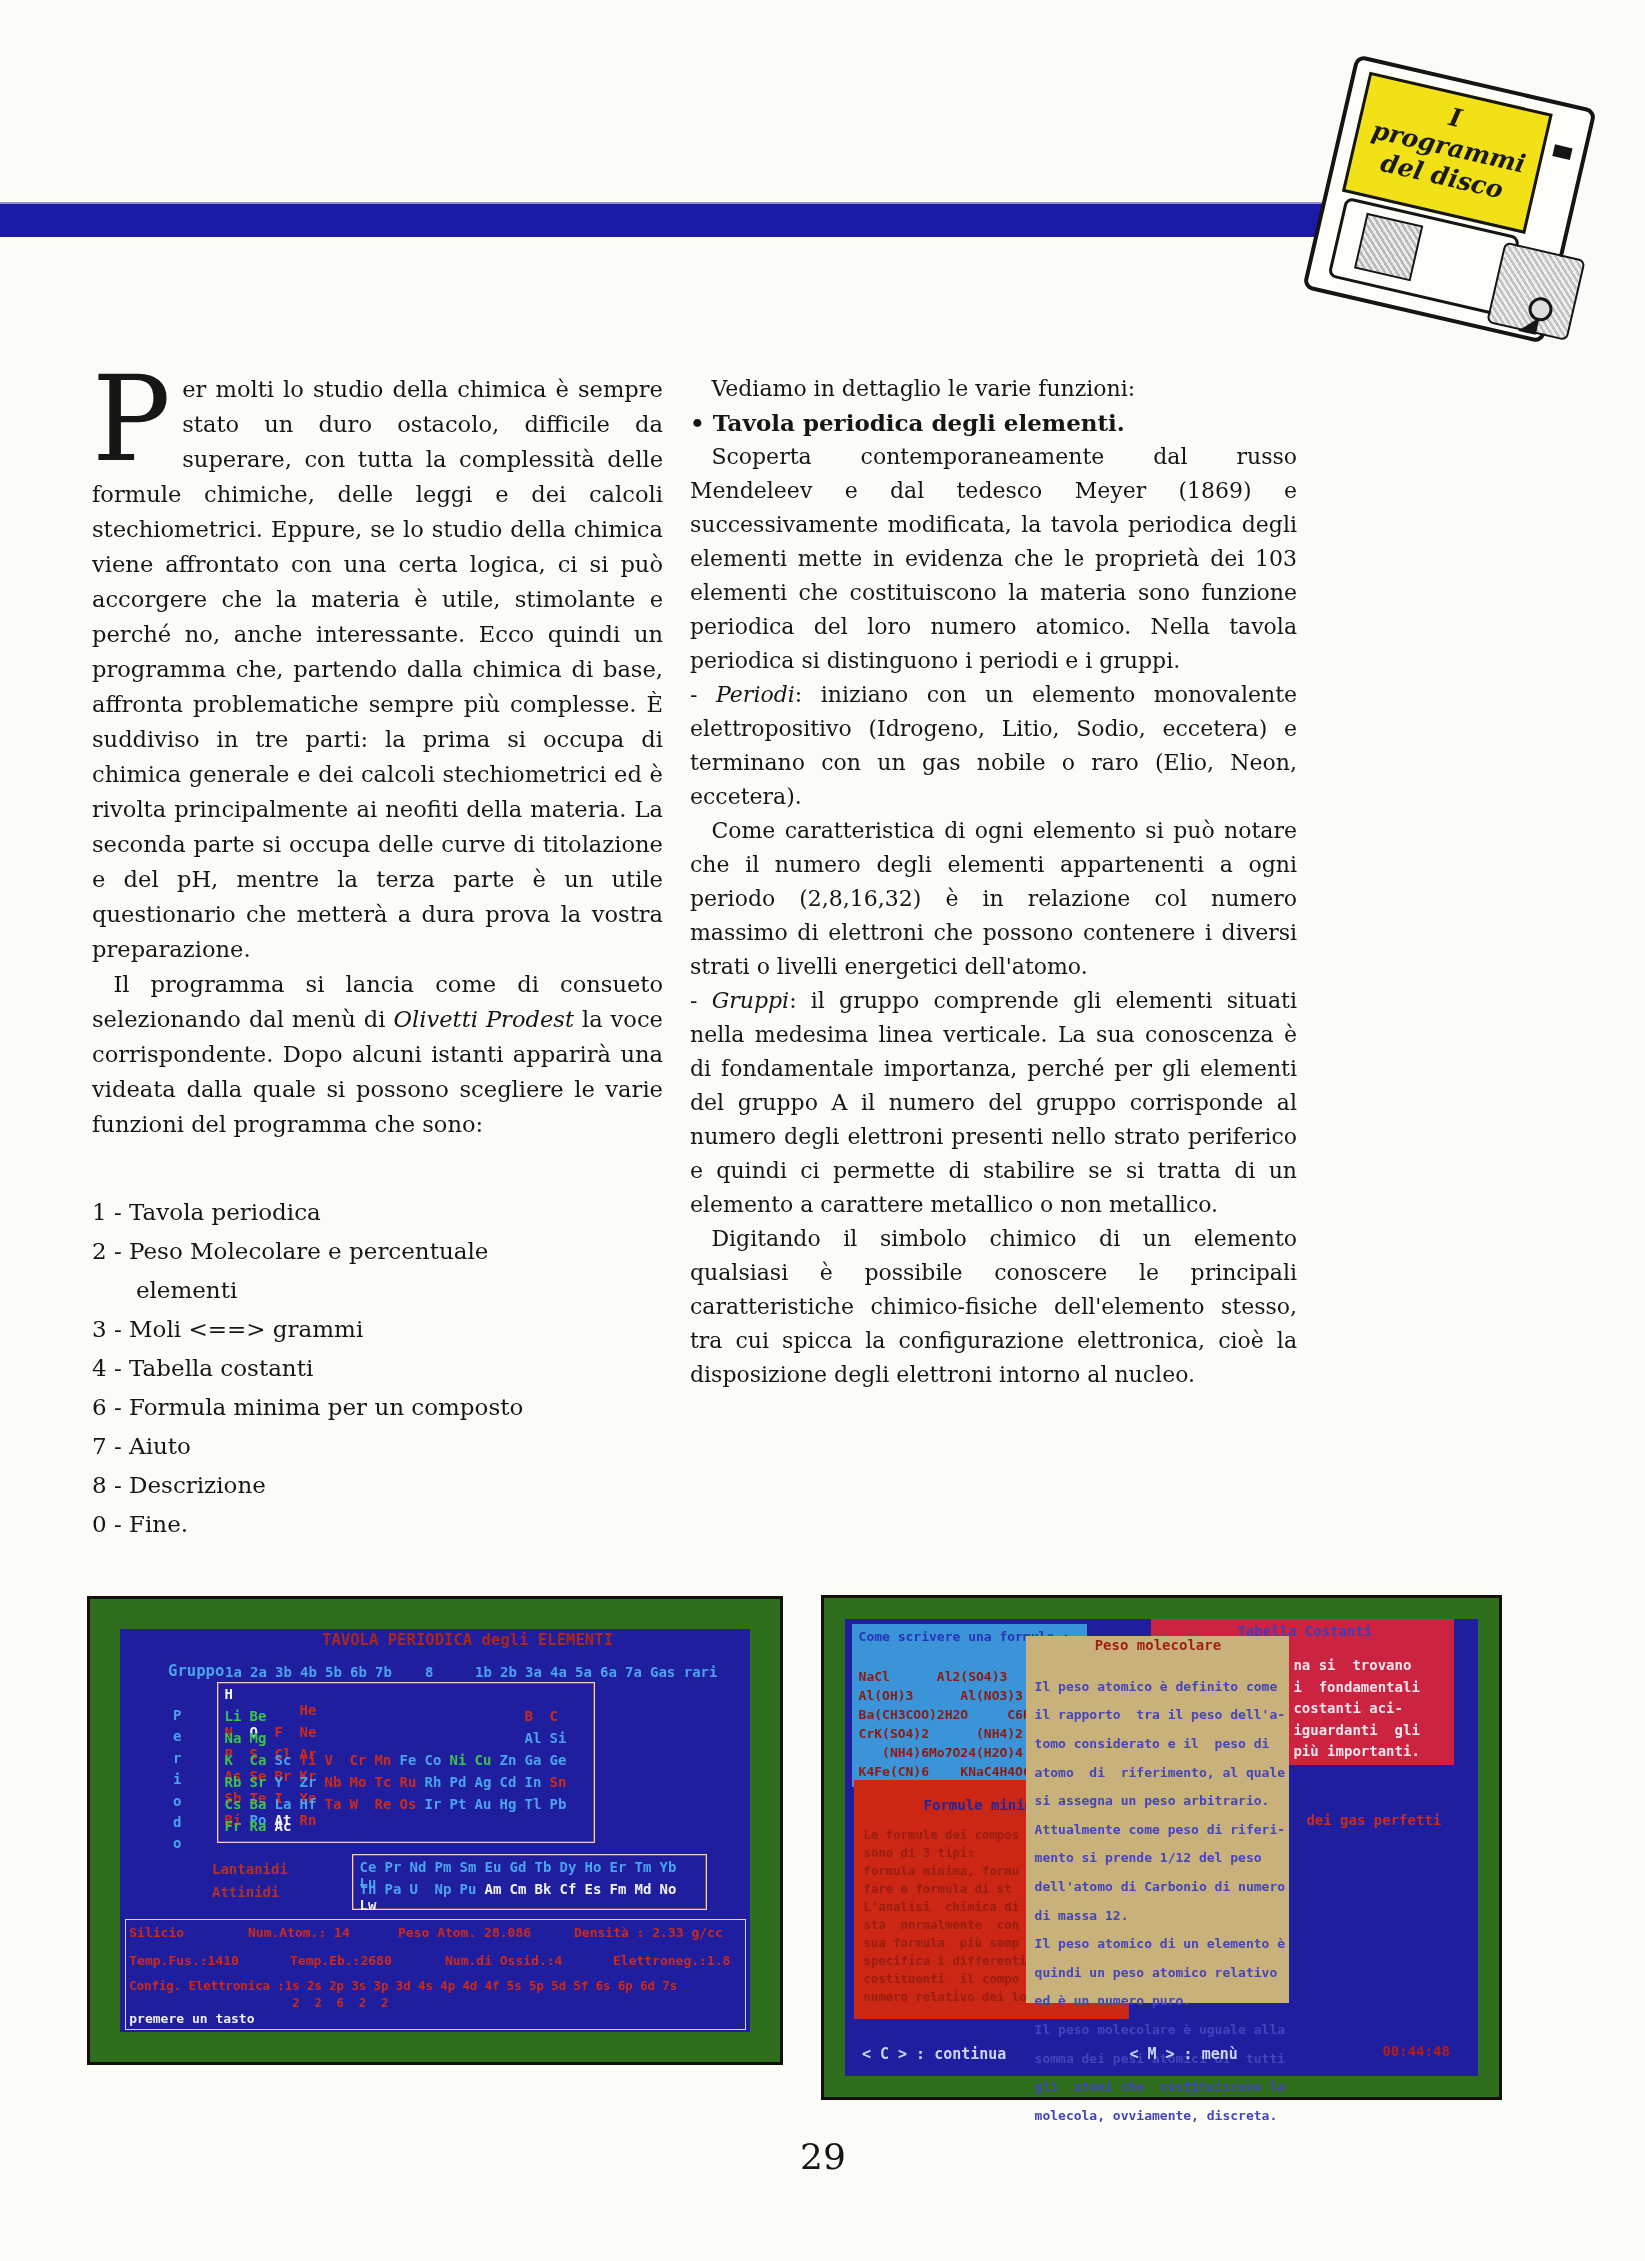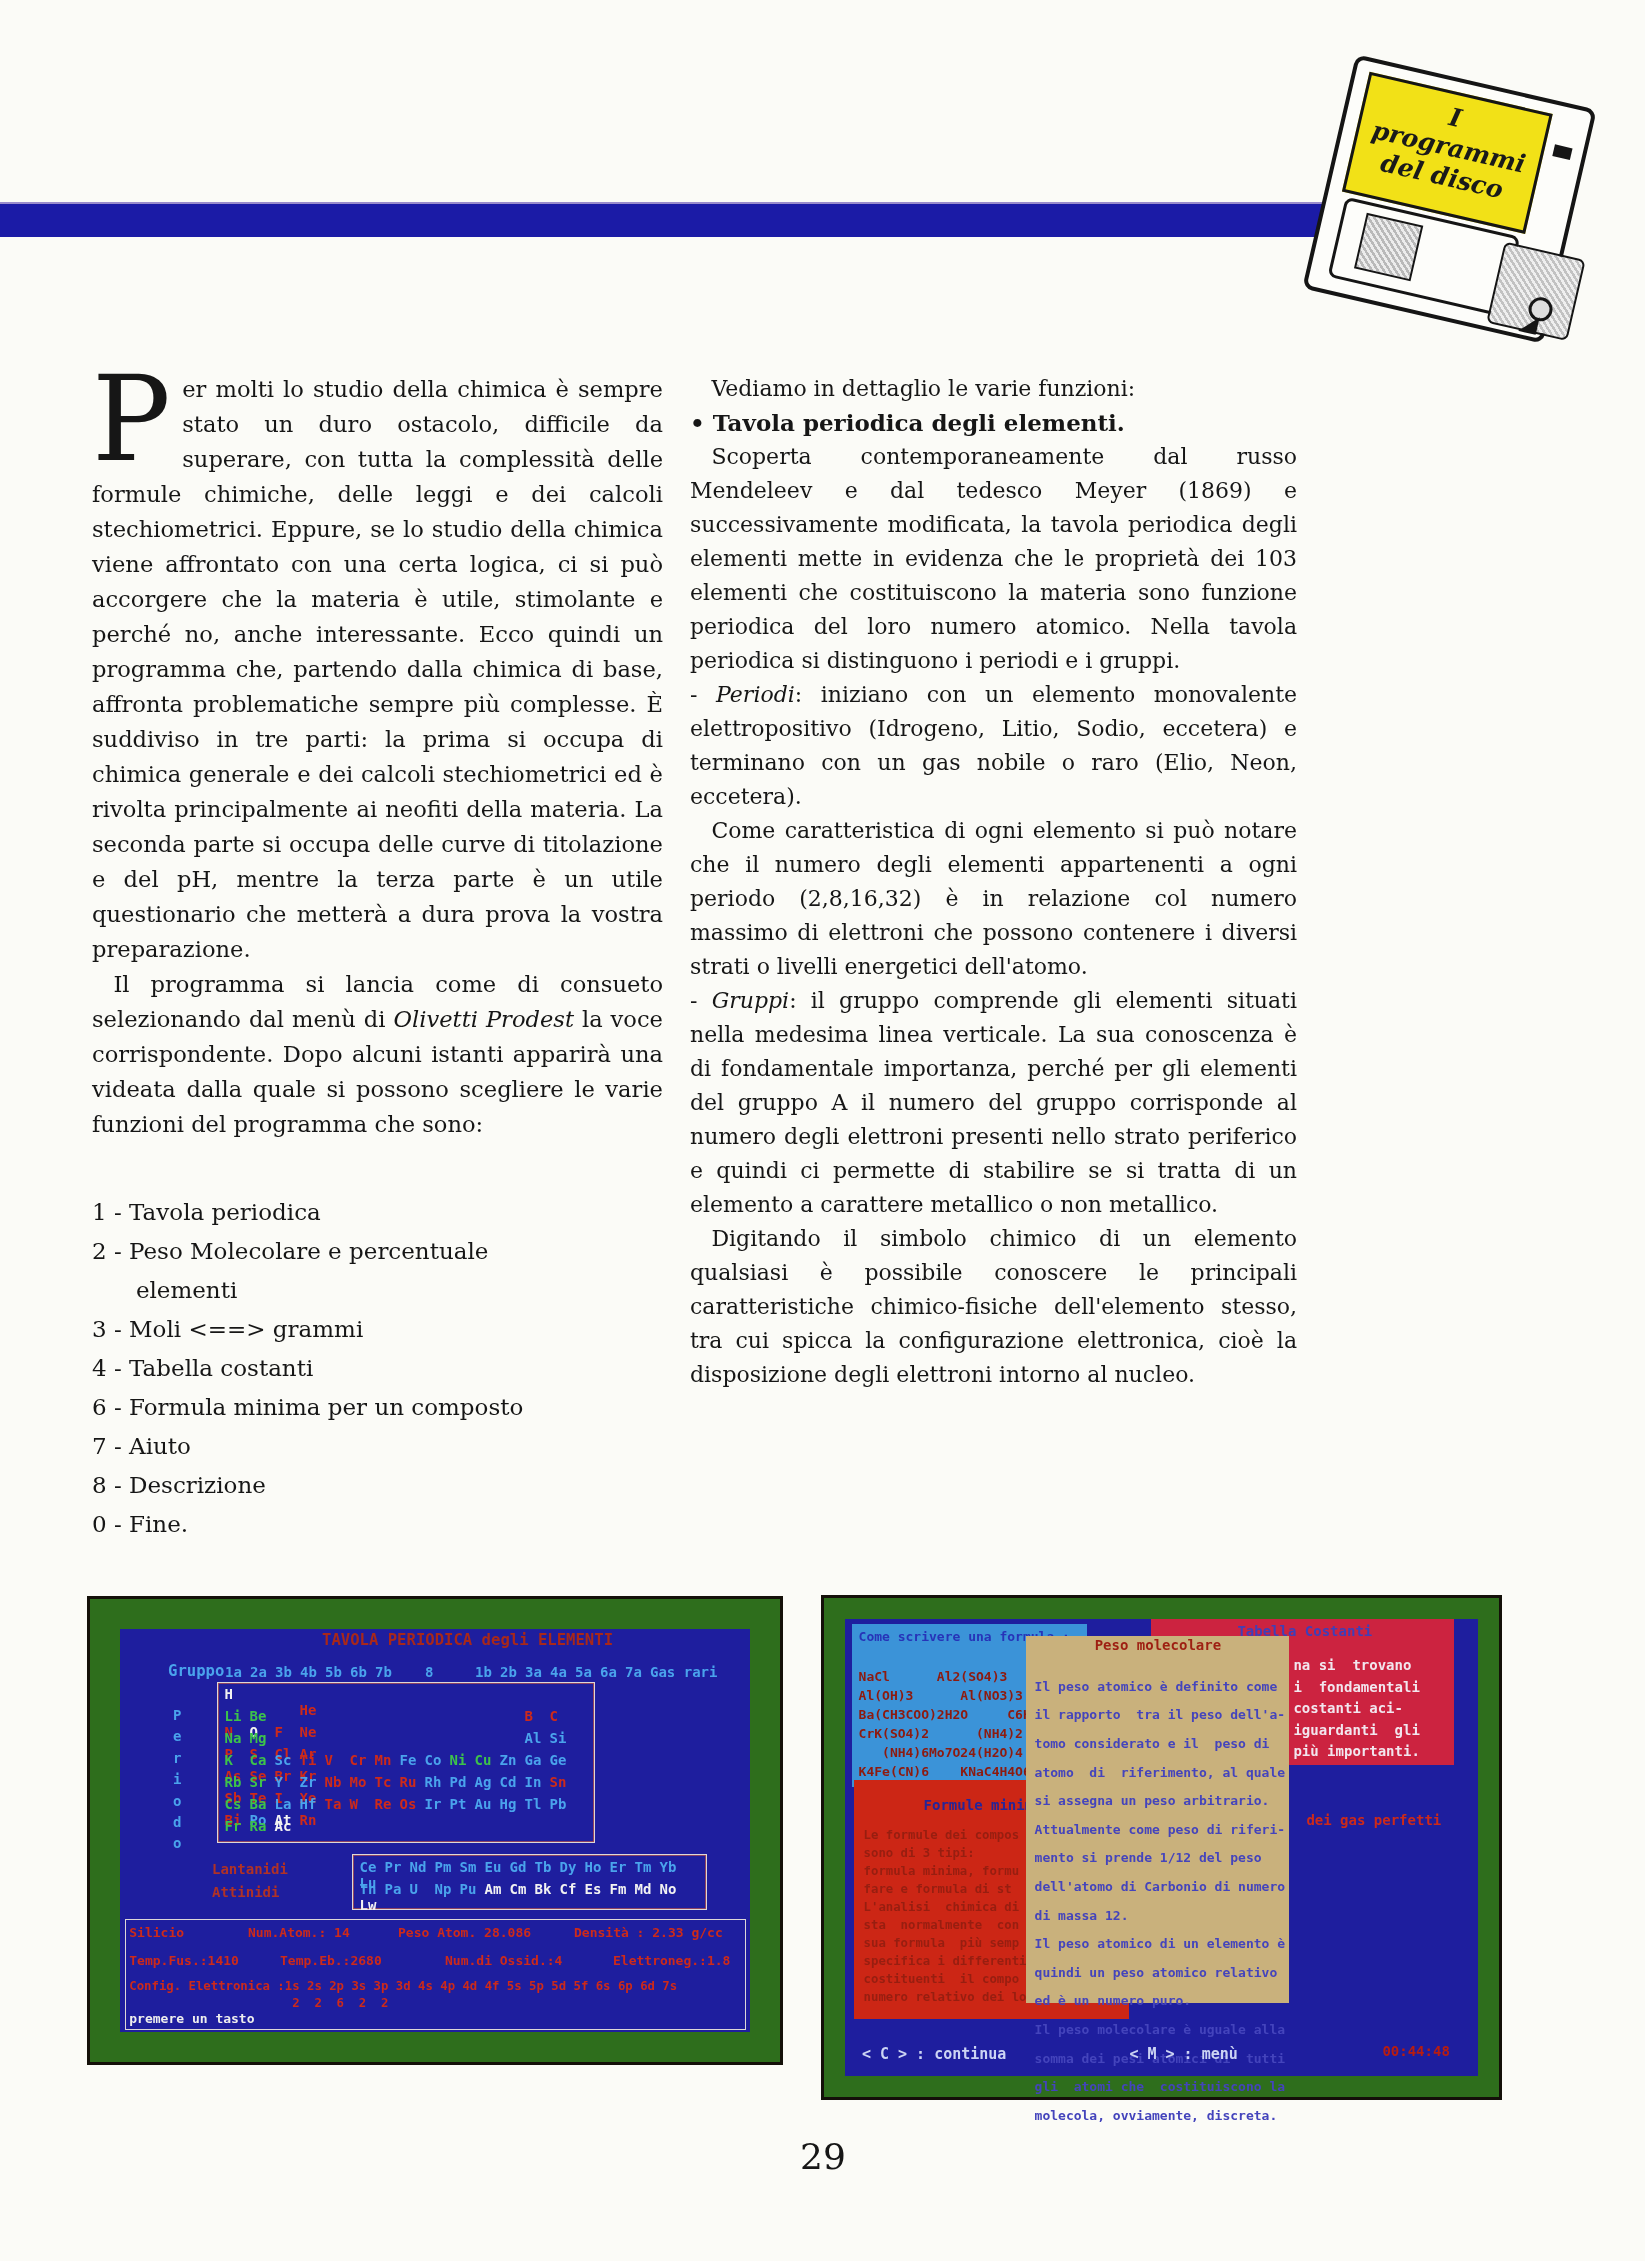--- a/index.html
+++ b/index.html
@@ -146,21 +146,21 @@
       <div class="ptbox" style="left:232px;top:225px;width:355px;height:56px;padding:4.1px 0 0 6.6px;box-sizing:border-box;">
         <div class="lantrow"><span class="cell c-c">Ce</span><span class="cell c-c">Pr</span><span class="cell c-c">Nd</span><span class="cell c-c">Pm</span><span class="cell c-c">Sm</span><span class="cell c-c">Eu</span><span class="cell c-c">Gd</span><span class="cell c-c">Tb</span><span class="cell c-c">Dy</span><span class="cell c-c">Ho</span><span class="cell c-c">Er</span><span class="cell c-c">Tm</span><span class="cell c-c">Yb</span><span class="cell c-c">Lu</span></div>
         <div class="lantrow"><span class="cell c-c">Th</span><span class="cell c-c">Pa</span><span class="cell c-c">U</span><span class="cell c-c">Np</span><span class="cell c-c">Pu</span><span class="cell c-w">Am</span><span class="cell c-w">Cm</span><span class="cell c-w">Bk</span><span class="cell c-w">Cf</span><span class="cell c-w">Es</span><span class="cell c-w">Fm</span><span class="cell c-w">Md</span><span class="cell c-w">No</span><span class="cell c-w">Lw</span></div>
       </div>
       <div class="infopanel" style="left:5px;top:290px;width:619px;height:109px;">
         <div class="abs" style="left:3.3px;top:5px;">Silicio</div>
         <div class="abs" style="left:122px;top:5px;">Num.Atom.: 14</div>
         <div class="abs" style="left:272px;top:5px;">Peso Atom. 28.086</div>
         <div class="abs" style="left:448px;top:5px;">Densità : 2.33  g/cc</div>
         <div class="abs" style="left:3.3px;top:33px;">Temp.Fus.:1410</div>
-        <div class="abs" style="left:154px;top:33px;text-align:right;">Temp.Eb.:2680</div>
+        <div class="abs" style="left:164px;top:33px;text-align:right;">Temp.Eb.:2680</div>
         <div class="abs" style="left:319px;top:33px;">Num.di Ossid.:4</div>
         <div class="abs" style="left:487px;top:33px;">Elettroneg.:1.8</div>
         <div class="abs" style="left:3.3px;top:59px;font-size:12.3px;">Config. Elettronica :1s 2s 2p 3s 3p 3d 4s 4p 4d 4f 5s 5p 5d 5f 6s 6p 6d 7s</div>
         <div class="abs" style="left:3.3px;top:76px;font-size:12.3px;white-space:pre;">                      2  2  6  2  2</div>
         <div class="abs" style="left:3.3px;top:91px;color:#eeeeee;">premere un tasto</div>
       </div>
     </div>
   </div>
 
   <div class="shot shot-right">

